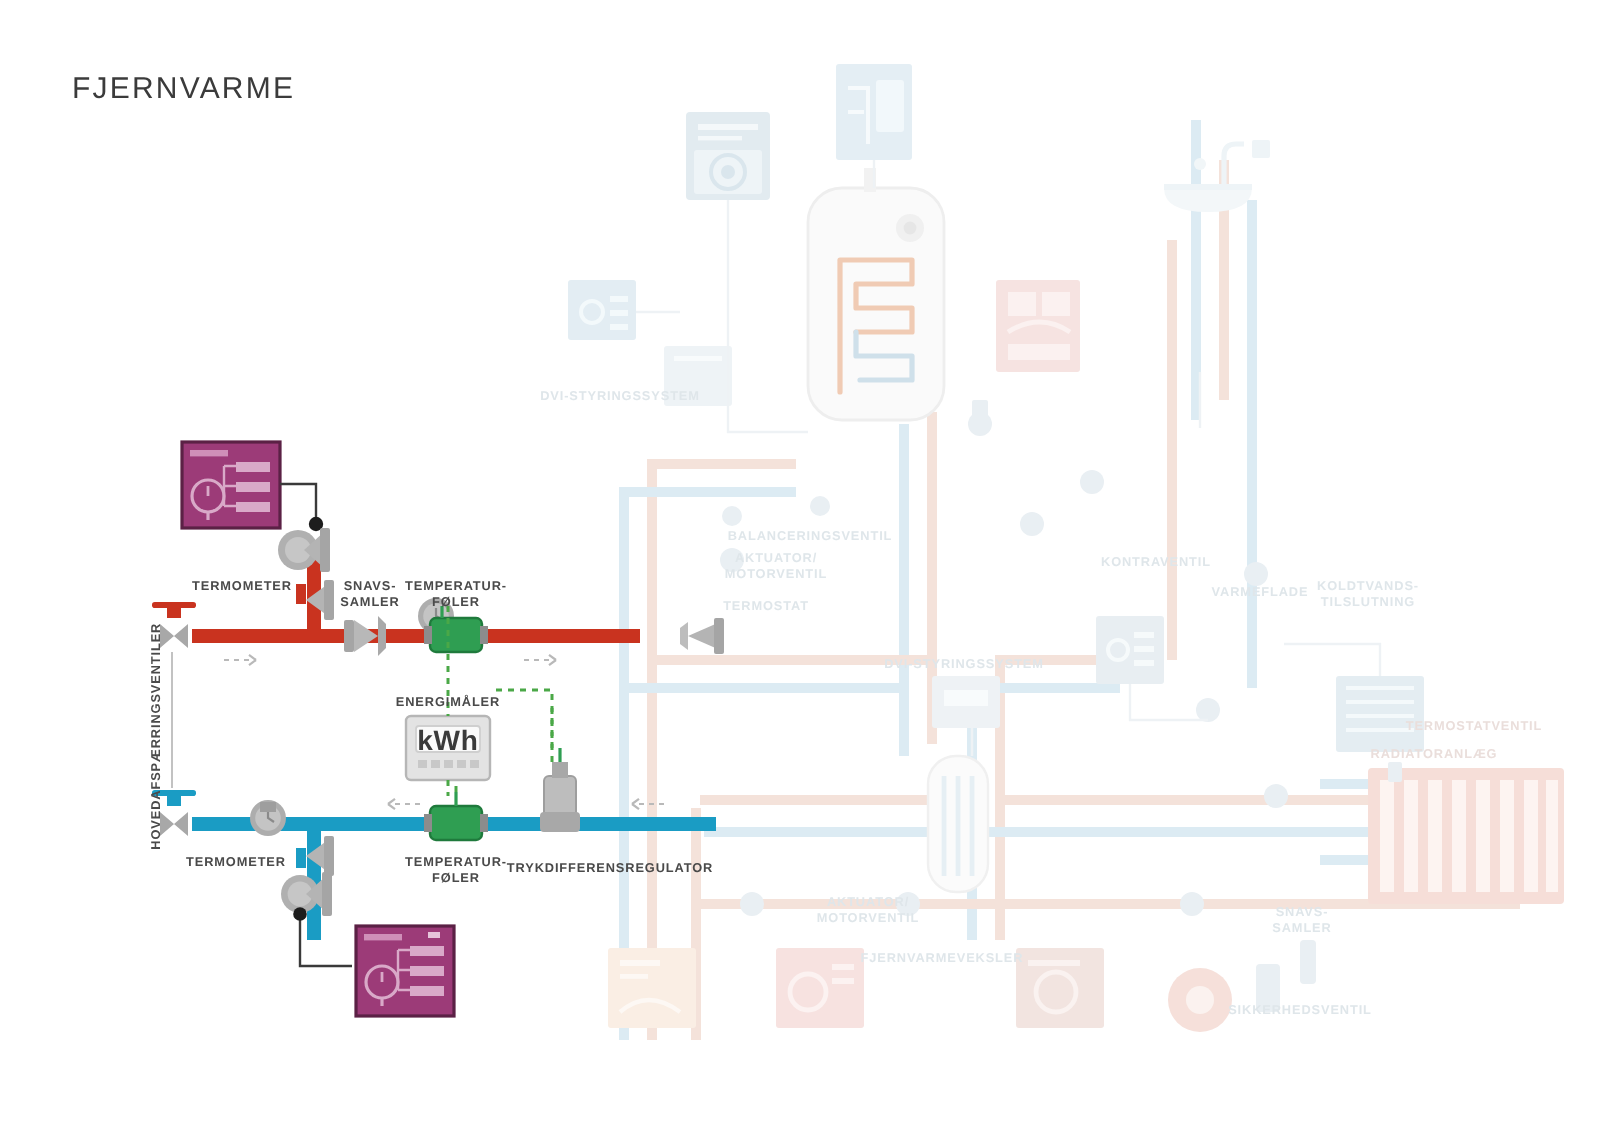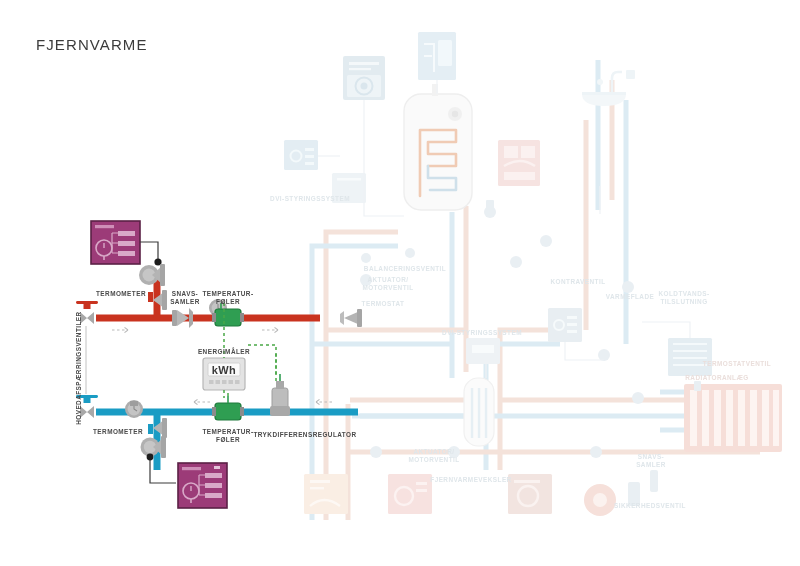--- a/index.html
+++ b/index.html
@@ -56,21 +56,21 @@
   .lbl.ghost-warm { color: #eadedb; }
   .lbl.vert {
     transform: translateX(-50%) rotate(-90deg);
     transform-origin: center center;
     white-space: nowrap;
   }
 
   
   .kwh-face {
     position: absolute;
-    font-size: 11px;
+    font-size: 14px;
     color: #3a3a3a;
     letter-spacing: 0.4px;
     font-weight: 700;
     transform: translate(-50%, -50%);
   }
 </style>
 </head>
 <body>
 
 <div id="stage">

